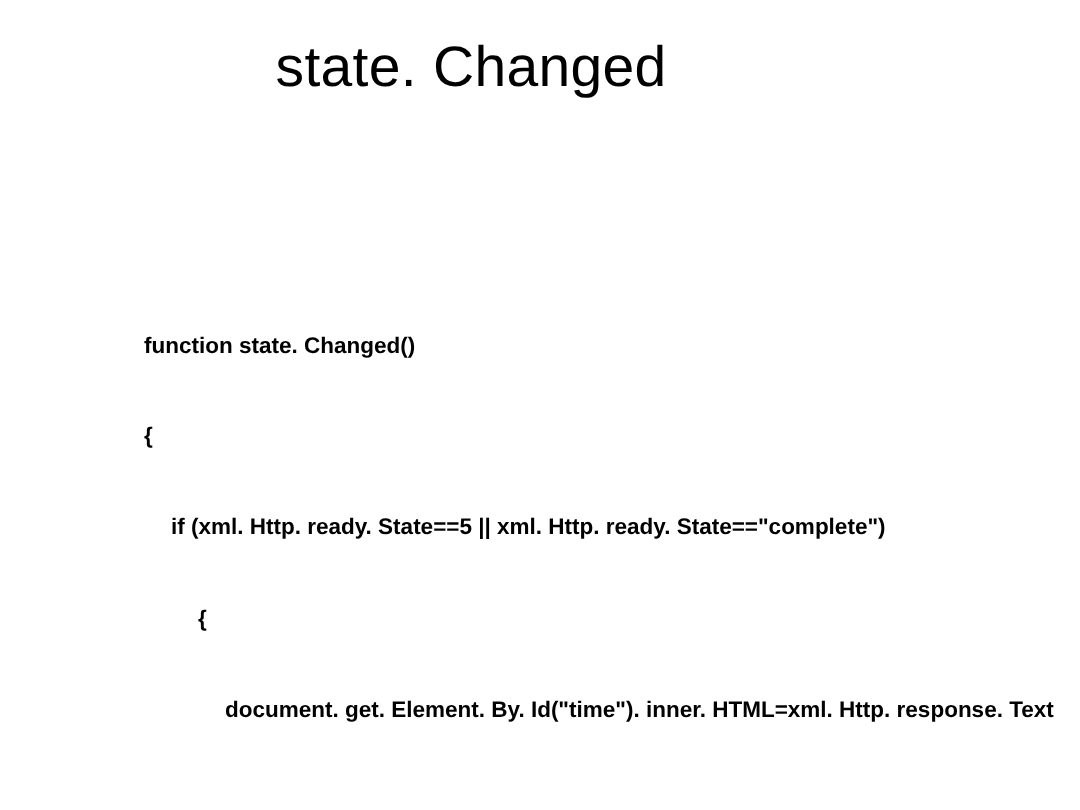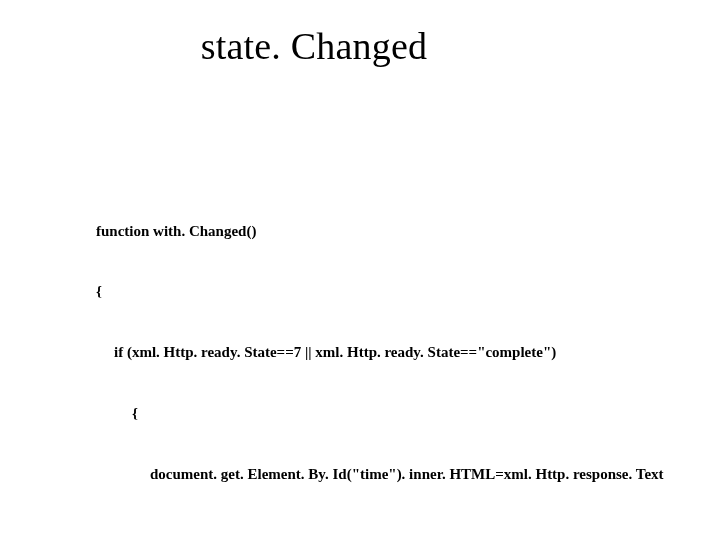--- a/index.html
+++ b/index.html
@@ -9,21 +9,20 @@
     height: 540px;
     background: #ffffff;
     font-family: Arial, Helvetica, sans-serif;
     color: #000000;
   }
   .slide {
     width: 628px;
     height: 540px;
     position: relative;
     box-sizing: border-box;
-    font-family: Liberation Serif, serif;
   }
   .title {
     position: absolute;
     top: 24px;
     left: 0;
     right: 0;
     text-align: center;
     font-size: 38px;
     font-weight: 400;
     letter-spacing: 0.2px;
@@ -45,21 +44,21 @@
   .ind2 { padding-left: 36px; }
   .ind3 { padding-left: 54px; }
 </style>
 </head>
 <body>
 
 <div class="slide">
   <div class="title">state. Changed</div>
 
   <div class="code-block">
-    <span class="code-line">function with. Changed()</span>
+    <span class="code-line">function state. Changed()</span>
     <span class="code-line">{</span>
-    <span class="code-line ind1">if (xml. Http. ready. State==7 || xml. Http. ready. State=="complete")</span>
+    <span class="code-line ind1">if (xml. Http. ready. State==5 || xml. Http. ready. State=="complete")</span>
     <span class="code-line ind2">{</span>
     <span class="code-line ind3">document. get. Element. By. Id("time"). inner. HTML=xml. Http. response. Text</span>
     
     
   </div>
 </div>
 
 </body></html>

